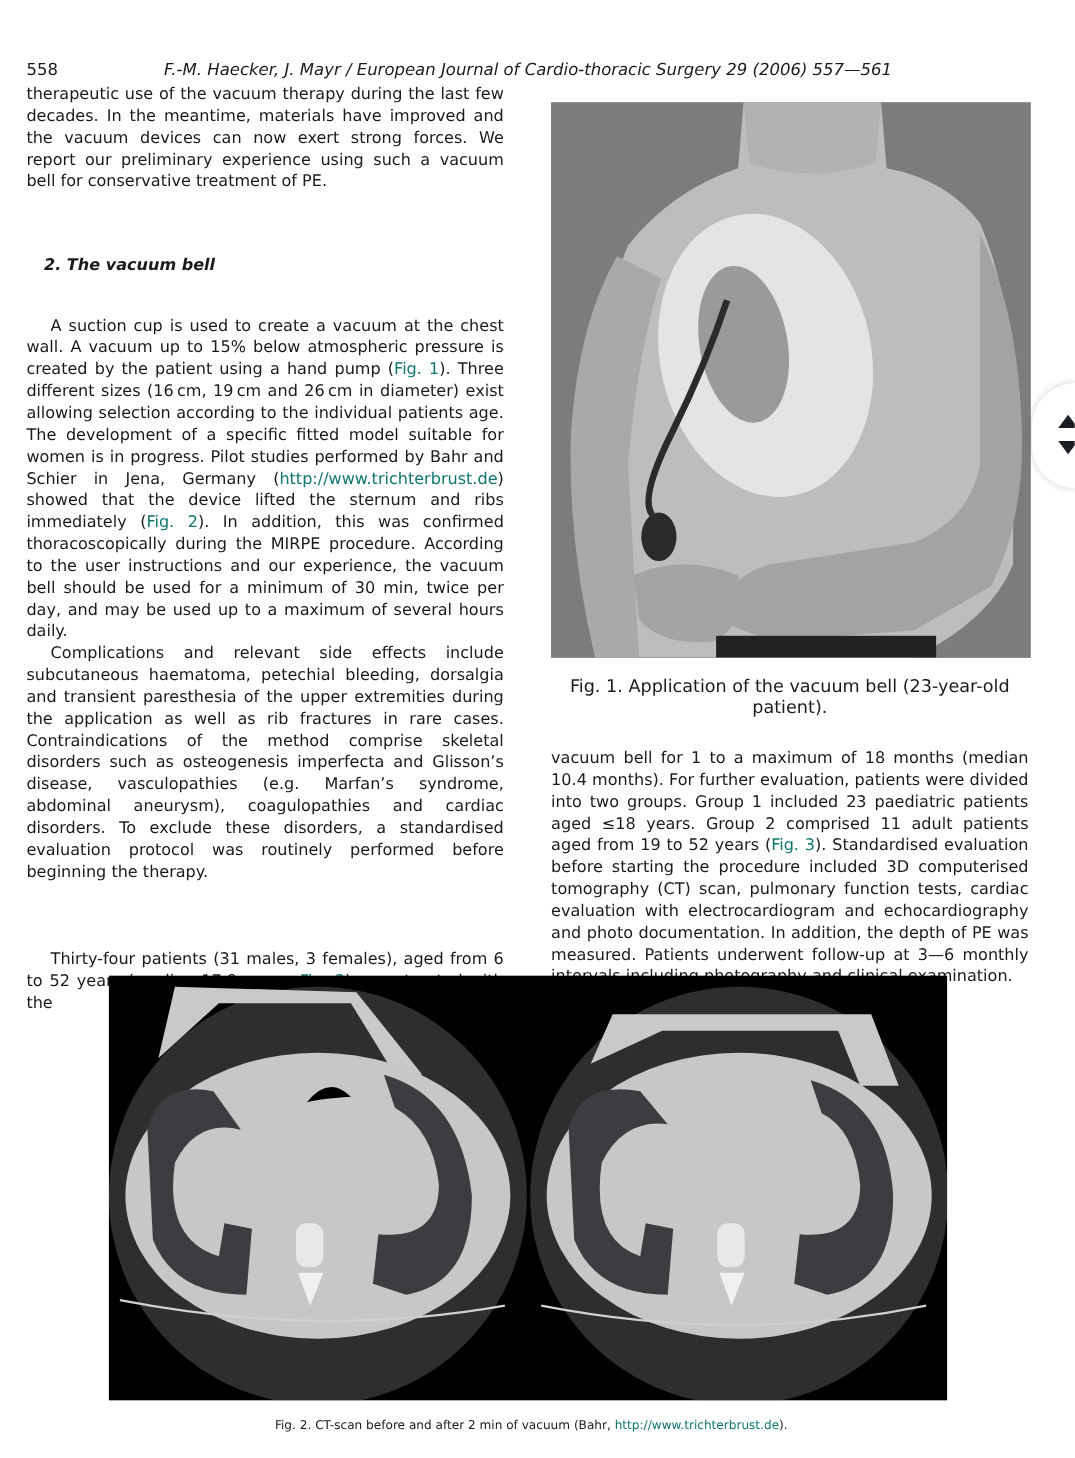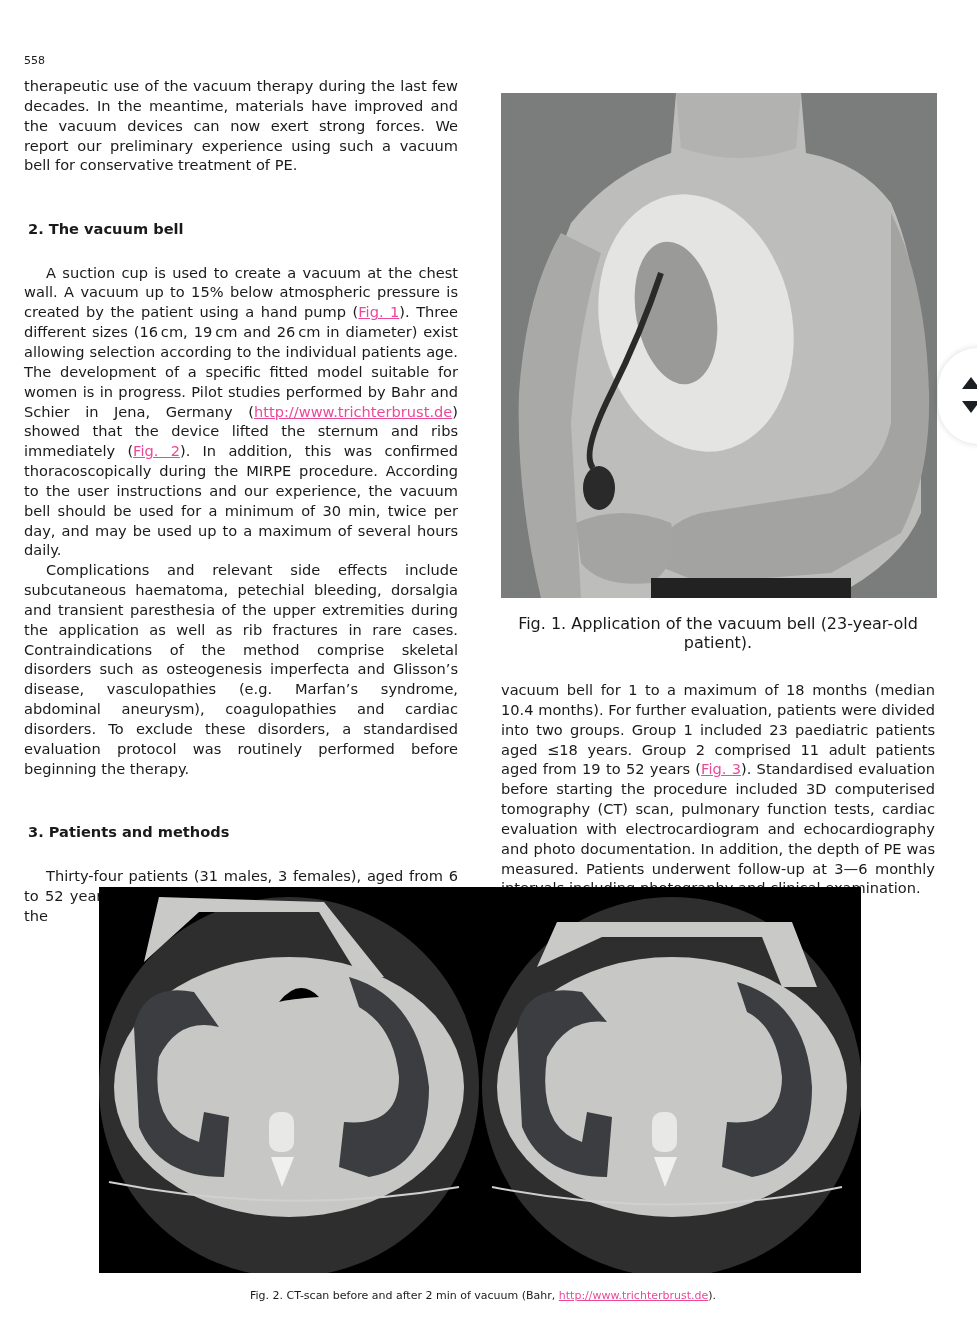--- a/index.html
+++ b/index.html
@@ -1,30 +1,30 @@
 <!DOCTYPE html>
 <html><head>
 <meta charset="utf-8">
 <style>
   html, body { margin: 0; padding: 0; background: #ffffff; }
   body { width: 977px; height: 1325px; position: relative; overflow: hidden;
          font-family: "DejaVu Sans", sans-serif; color: #1a1a1a; }
-  .running-head { position: absolute; top: 54px; left: 0; width: 898px; height: 16px; font-size: 11px; }
+  .running-head { position: absolute; top: 54px; left: 0; width: 898px; height: 16px; font-size: 15px; }
   .page-number { position: absolute; left: 24px; top: 0; }
   .journal-ref { position: absolute; left: 0; width: 960px; text-align: center; top: 0; font-style: italic; }
 
   .col { position: absolute; font-size: 14.6px; line-height: 19.85px; text-align: justify; }
   .col-left { left: 24px; top: 76px; width: 434px; }
   .col-right { left: 501px; top: 680px; width: 434px; }
   .col p { margin: 0; }
   .indent { text-indent: 22px; }
-  .section-heading { font-weight: bold; margin: 4px; font-size: 14.6px; line-height: 19.85px; }
+  .section-heading { font-weight: bold; margin: 16px; font-size: 14.6px; line-height: 19.85px; font-style: italic; }
   .gap-l { height: 39.7px; }
   .gap-s { height: 19.85px; }
-  .link { color: #ec4899; text-decoration: underline; }
+  .link { color: #0f766e; }
 
   .fig1 { position: absolute; left: 501px; top: 93px; width: 436px; height: 505px;
           background: #7a7c7b; overflow: hidden; }
   .fig1 svg { display: block; }
   .fig1-caption { position: absolute; left: 501px; top: 614px; width: 434px; text-align: center; font-size: 16px; }
 
   .fig2 { position: absolute; left: 99px; top: 887px; width: 762px; height: 386px; background: #000; overflow: hidden; }
   .fig2 svg { display: block; }
   .fig2-caption { position: absolute; left: 0; width: 966px; top: 1289px; text-align: center; font-size: 11px; }
 
@@ -33,31 +33,31 @@
   .scroll-up { position: absolute; left: 24px; top: 29px; width: 0; height: 0;
                border-left: 9px solid transparent; border-right: 9px solid transparent; border-bottom: 12px solid #1b1f23; }
   .scroll-down { position: absolute; left: 24px; top: 53px; width: 0; height: 0;
                  border-left: 9px solid transparent; border-right: 9px solid transparent; border-top: 12px solid #1b1f23; }
 </style>
 </head>
 <body>
 
 <div class="running-head">
   <span class="page-number">558</span>
+  <span class="journal-ref">F.-M. Haecker, J. Mayr / European Journal of Cardio-thoracic Surgery 29 (2006) 557—561</span>
 </div>
 
 <div class="col col-left">
   <p>therapeutic use of the vacuum therapy during the last few decades. In the meantime, materials have improved and the vacuum devices can now exert strong forces. We report our preliminary experience using such a vacuum bell for conservative treatment of PE.</p>
   <div class="gap-l"></div>
   <h2 class="section-heading">2. The vacuum bell</h2>
   <div class="gap-s"></div>
   <p class="indent"><span>A suction cup is used to create a vacuum at the chest wall. A vacuum up to 15% below atmospheric pressure is created by the patient using a hand pump (</span><span class="link">Fig. 1</span><span>). Three different sizes (16 cm, 19 cm and 26 cm in diameter) exist allowing selection according to the individual patients age. The development of a specific fitted model suitable for women is in progress. Pilot studies performed by Bahr and Schier in Jena, Germany (</span><span class="link">http://www.trichterbrust.de</span><span>) showed that the device lifted the sternum and ribs immediately (</span><span class="link">Fig. 2</span><span>). In addition, this was confirmed thoracoscopically during the MIRPE procedure. According to the user instructions and our experience, the vacuum bell should be used for a minimum of 30 min, twice per day, and may be used up to a maximum of several hours daily.</span></p>
   <p class="indent">Complications and relevant side effects include subcutaneous haematoma, petechial bleeding, dorsalgia and transient paresthesia of the upper extremities during the application as well as rib fractures in rare cases. Contraindications of the method comprise skeletal disorders such as osteogenesis imperfecta and Glisson’s disease, vasculopathies (e.g. Marfan’s syndrome, abdominal aneurysm), coagulopathies and cardiac disorders. To exclude these disorders, a standardised evaluation protocol was routinely performed before beginning the therapy.</p>
   <div class="gap-l"></div>
-  <h2 class="section-heading">3. Patients and methods</h2>
   <div class="gap-s"></div>
   <p class="indent"><span>Thirty-four patients (31 males, 3 females), aged from 6 to 52 years (median 17.8 years, </span><span class="link">Fig. 3</span><span>) were treated with the</span></p>
 </div>
 
 <div class="fig1">
   <svg width="436" height="505" viewBox="0 0 436 505" xmlns="http://www.w3.org/2000/svg">
     <rect width="436" height="505" fill="#7b7d7c"></rect>
 
     <path d="M40 505 L30 330 Q40 200 70 130 Q110 80 170 60 L175 0 L300 0 L305 60 Q360 70 390 110 Q420 180 420 280 L420 420 Q400 470 330 505 Z" fill="#bdbdbb"></path>
 

